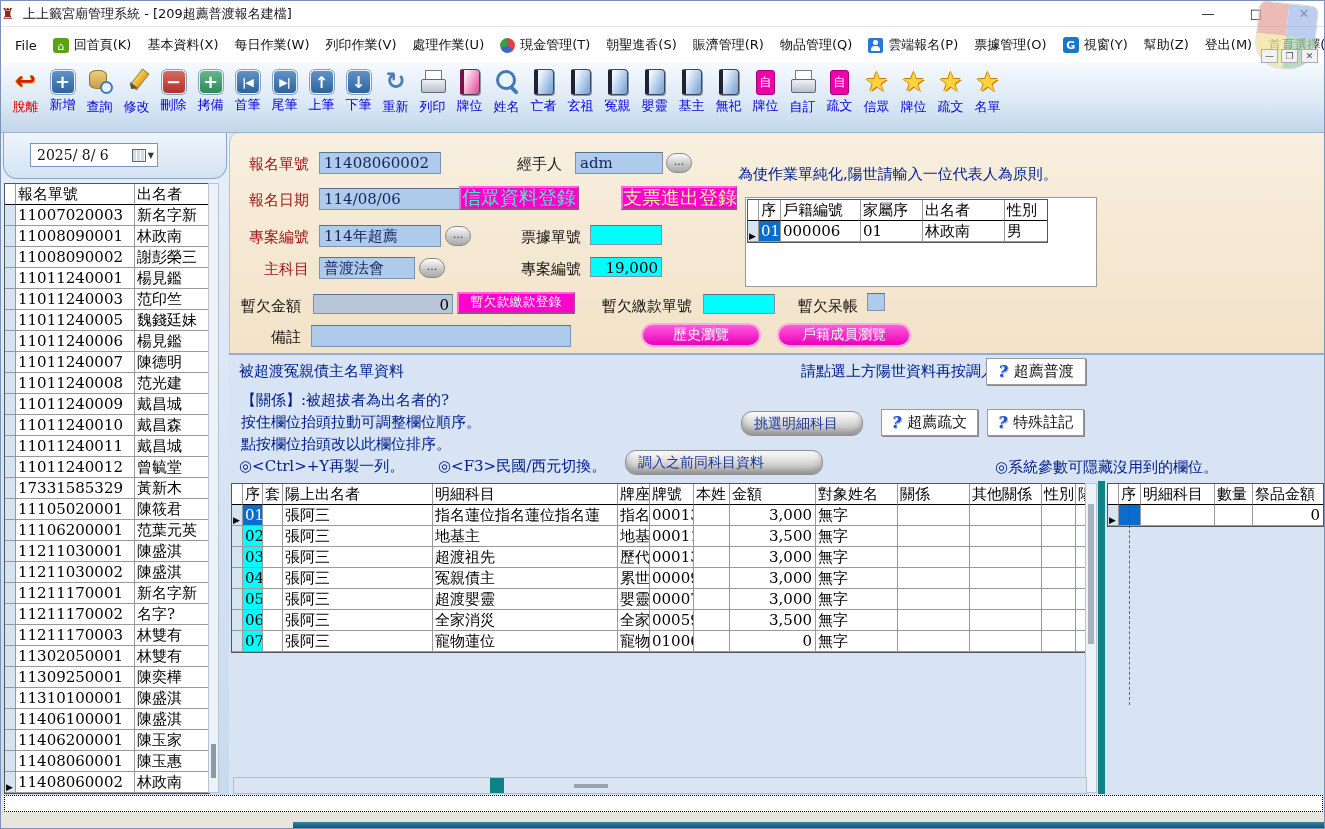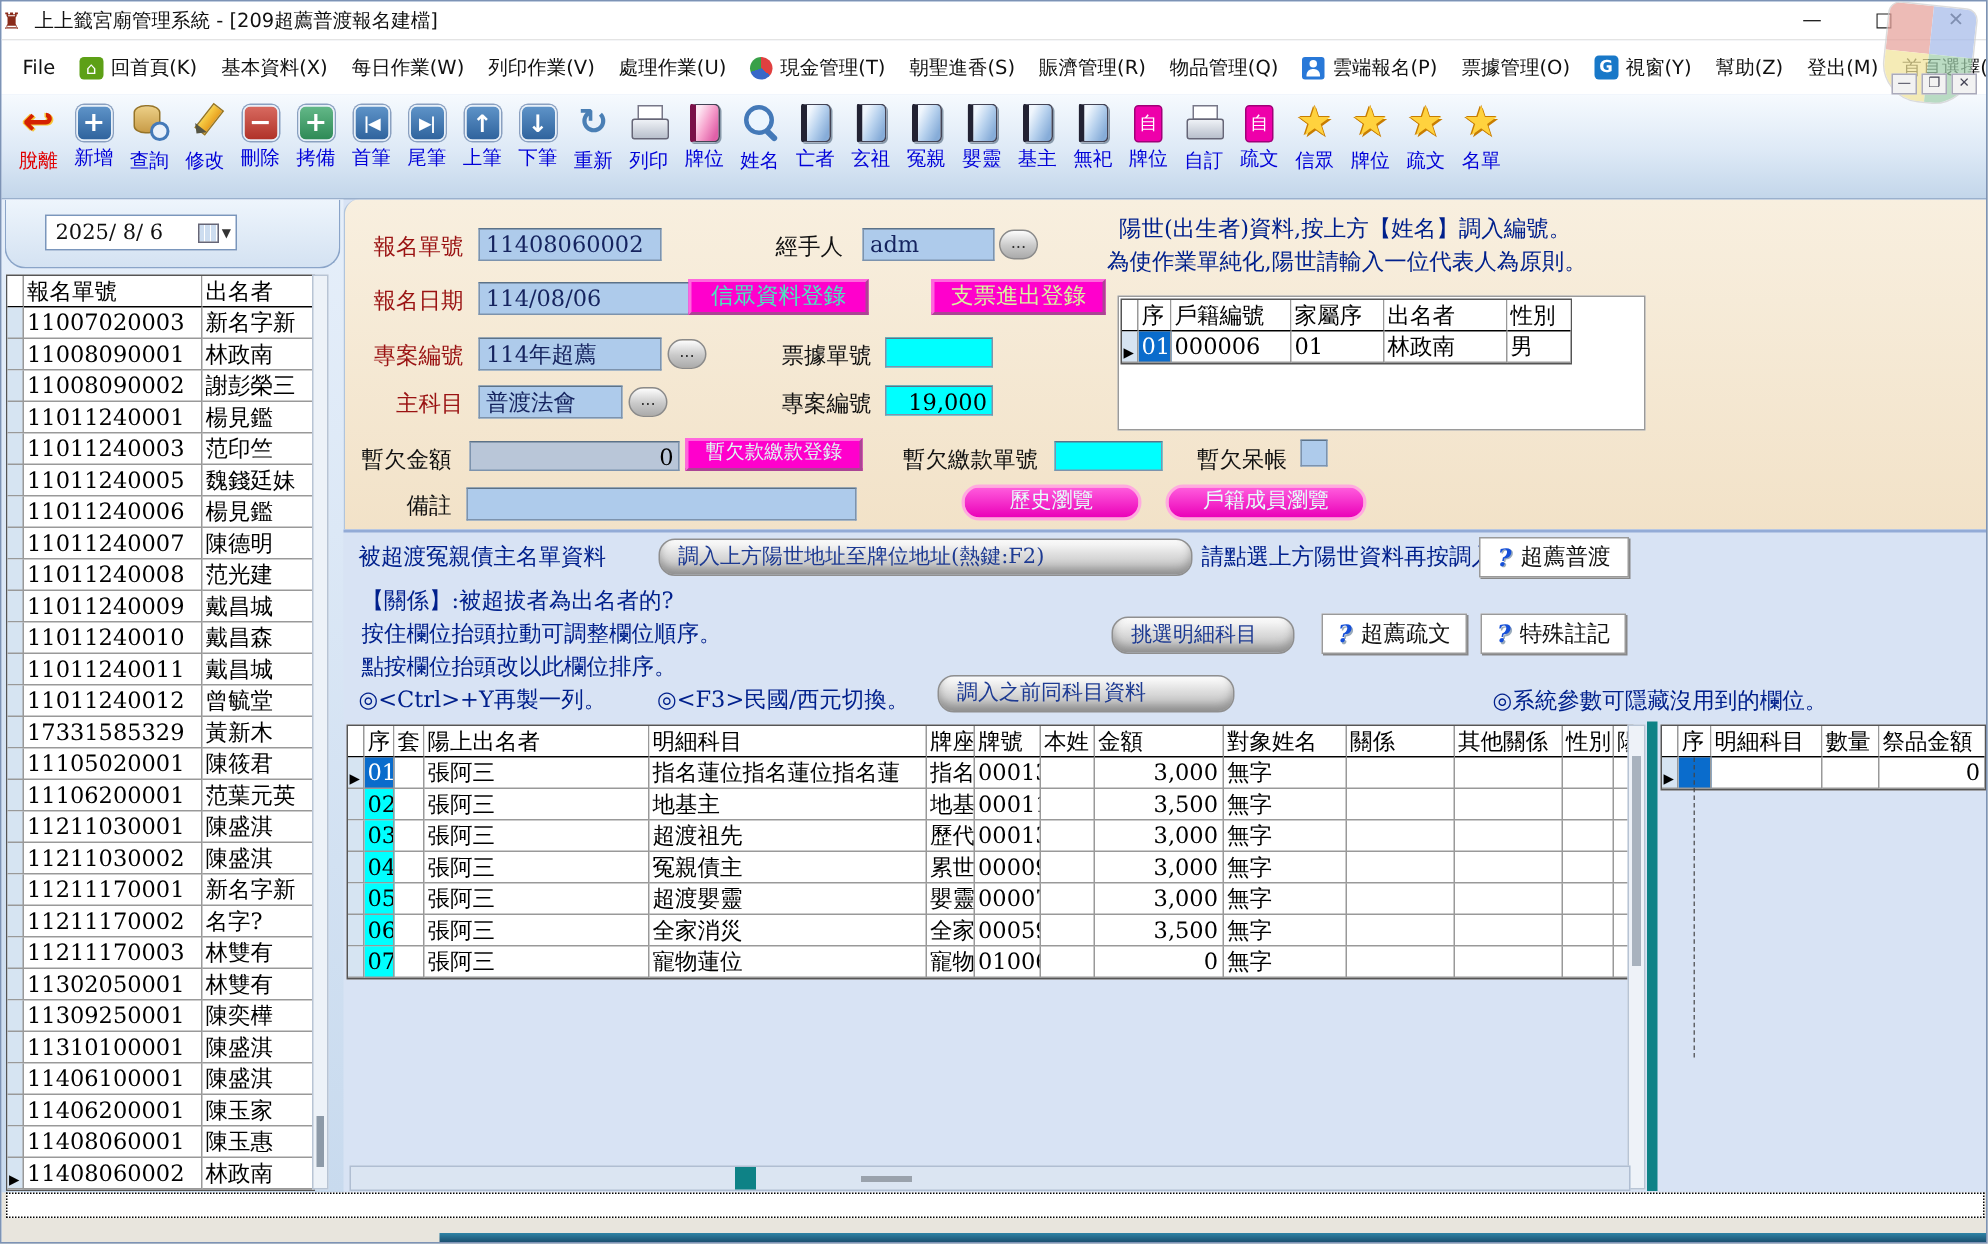--- a/index.html
+++ b/index.html
@@ -128,21 +128,21 @@
   .flabel.black{color:#111;}
   .ffield{position:absolute;background:#aecbeb;border:1px solid #7d93ad;border-top-color:#5c7288;height:22px;
      font-family:"DejaVu Serif","Liberation Serif",serif;font-size:15px;color:#15235e;line-height:20px;
      padding-left:4px;white-space:nowrap;overflow:hidden;}
   .ffield.cyan{background:#00ffff;color:#000;}
   .ffield.gray{background:#b9c6d8;color:#000;}
   .dots-btn{position:absolute;width:26px;height:20px;border-radius:10px;
      background:linear-gradient(#fdfdfd,#c9c9c9 55%,#ababab);border:1px solid #8a8a8a;
      color:#333;font-size:11px;line-height:16px;text-align:center;}
   .mag-btn{position:absolute;height:24px;background:#ff00cc;border:2px outset #ff66dd;color:#49e8c0;
-     font-family:"DejaVu Serif","Liberation Serif",serif;font-size:15px;text-align:center;line-height:19px;
+     font-family:"DejaVu Serif","Liberation Serif",serif;font-size:19px;text-align:center;line-height:19px;
      white-space:nowrap;}
   .mag-btn.ylw{color:#d8f59e;}
   .pill-btn{position:absolute;height:24px;border-radius:12px;background:linear-gradient(#ff5cdd,#ea00b8);
      border:2px solid #ffaadf;color:#e6fdfb;font-family:"DejaVu Serif","Liberation Serif",serif;
      font-size:14px;text-align:center;line-height:19px;white-space:nowrap;}
   .tip{position:absolute;font-family:"DejaVu Serif","Liberation Serif",serif;font-size:15px;color:#00208c;
      white-space:nowrap;}
   .ys-panel{position:absolute;left:744px;top:196px;width:352px;height:90px;background:#fff;border:1px solid #9a9a9a;}
   .w-yseq{width:22px;} .w-yhh{width:80px;} .w-yfam{width:62px;} .w-yname{width:82px;} .w-ygen{width:42px;border-right:none;}
 
@@ -550,21 +550,20 @@
   </div>
 
   <div class="abs formarea"></div>
 
   <div class="abs flabel" style="left:248px;top:154px;">報名單號</div>
   <div class="abs ffield" style="left:318px;top:151px;width:122px;">11408060002</div>
   <div class="abs flabel black" style="left:516px;top:154px;">經手人</div>
   <div class="abs ffield" style="left:574px;top:151px;width:88px;">adm</div>
   <div class="abs dots-btn" style="left:665px;top:152px;">...</div>
 
-  <div class="abs tip" style="left:745px;top:142px;">陽世(出生者)資料,按上方【姓名】調入編號。</div>
   <div class="abs tip" style="left:737px;top:164px;">為使作業單純化,陽世請輸入一位代表人為原則。</div>
 
   <div class="abs flabel" style="left:248px;top:190px;">報名日期</div>
   <div class="abs ffield" style="left:318px;top:187px;width:142px;">114/08/06</div>
   <div class="abs mag-btn" style="left:458px;top:185px;width:120px;">信眾資料登錄</div>
   <div class="abs mag-btn ylw" style="left:620px;top:185px;width:116px;">支票進出登錄</div>
 
   <div class="abs ys-panel"></div>
   <div class="abs grid" style="left:746px;top:198px;">
     <div class="grow ghead">
@@ -608,21 +607,20 @@
   <div class="abs flabel black" style="left:797px;top:296px;">暫欠呆帳</div>
   <div class="abs ffield" style="left:866px;top:292px;width:18px;height:18px;"></div>
 
   <div class="abs flabel black" style="left:270px;top:327px;">備註</div>
   <div class="abs ffield" style="left:310px;top:324px;width:260px;"></div>
   <div class="abs pill-btn" style="left:640px;top:322px;width:120px;">歷史瀏覽</div>
   <div class="abs pill-btn" style="left:776px;top:322px;width:134px;">戶籍成員瀏覽</div>
 
   <div class="abs midarea"></div>
   <div class="abs tip" style="left:238px;top:361px;">被超渡冤親債主名單資料</div>
-  <div class="abs gray-btn" style="left:438px;top:358px;width:356px;">調入上方陽世地址至牌位地址(熱鍵:F2)</div>
   <div class="abs tip" style="left:800px;top:361px;">請點選上方陽世資料再按調入。</div>
   <div class="abs help-btn" style="left:985px;top:357px;width:100px;">
     <span class="qmark">?</span>
     <span>超薦普渡</span>
   </div>
   <div class="abs tip" style="left:240px;top:390px;">【關係】:被超拔者為出名者的?</div>
   <div class="abs tip" style="left:240px;top:412px;">按住欄位抬頭拉動可調整欄位順序。</div>
   <div class="abs gray-btn" style="left:740px;top:410px;width:122px;">挑選明細科目</div>
   <div class="abs help-btn" style="left:880px;top:408px;width:97px;">
     <span class="qmark">?</span>

